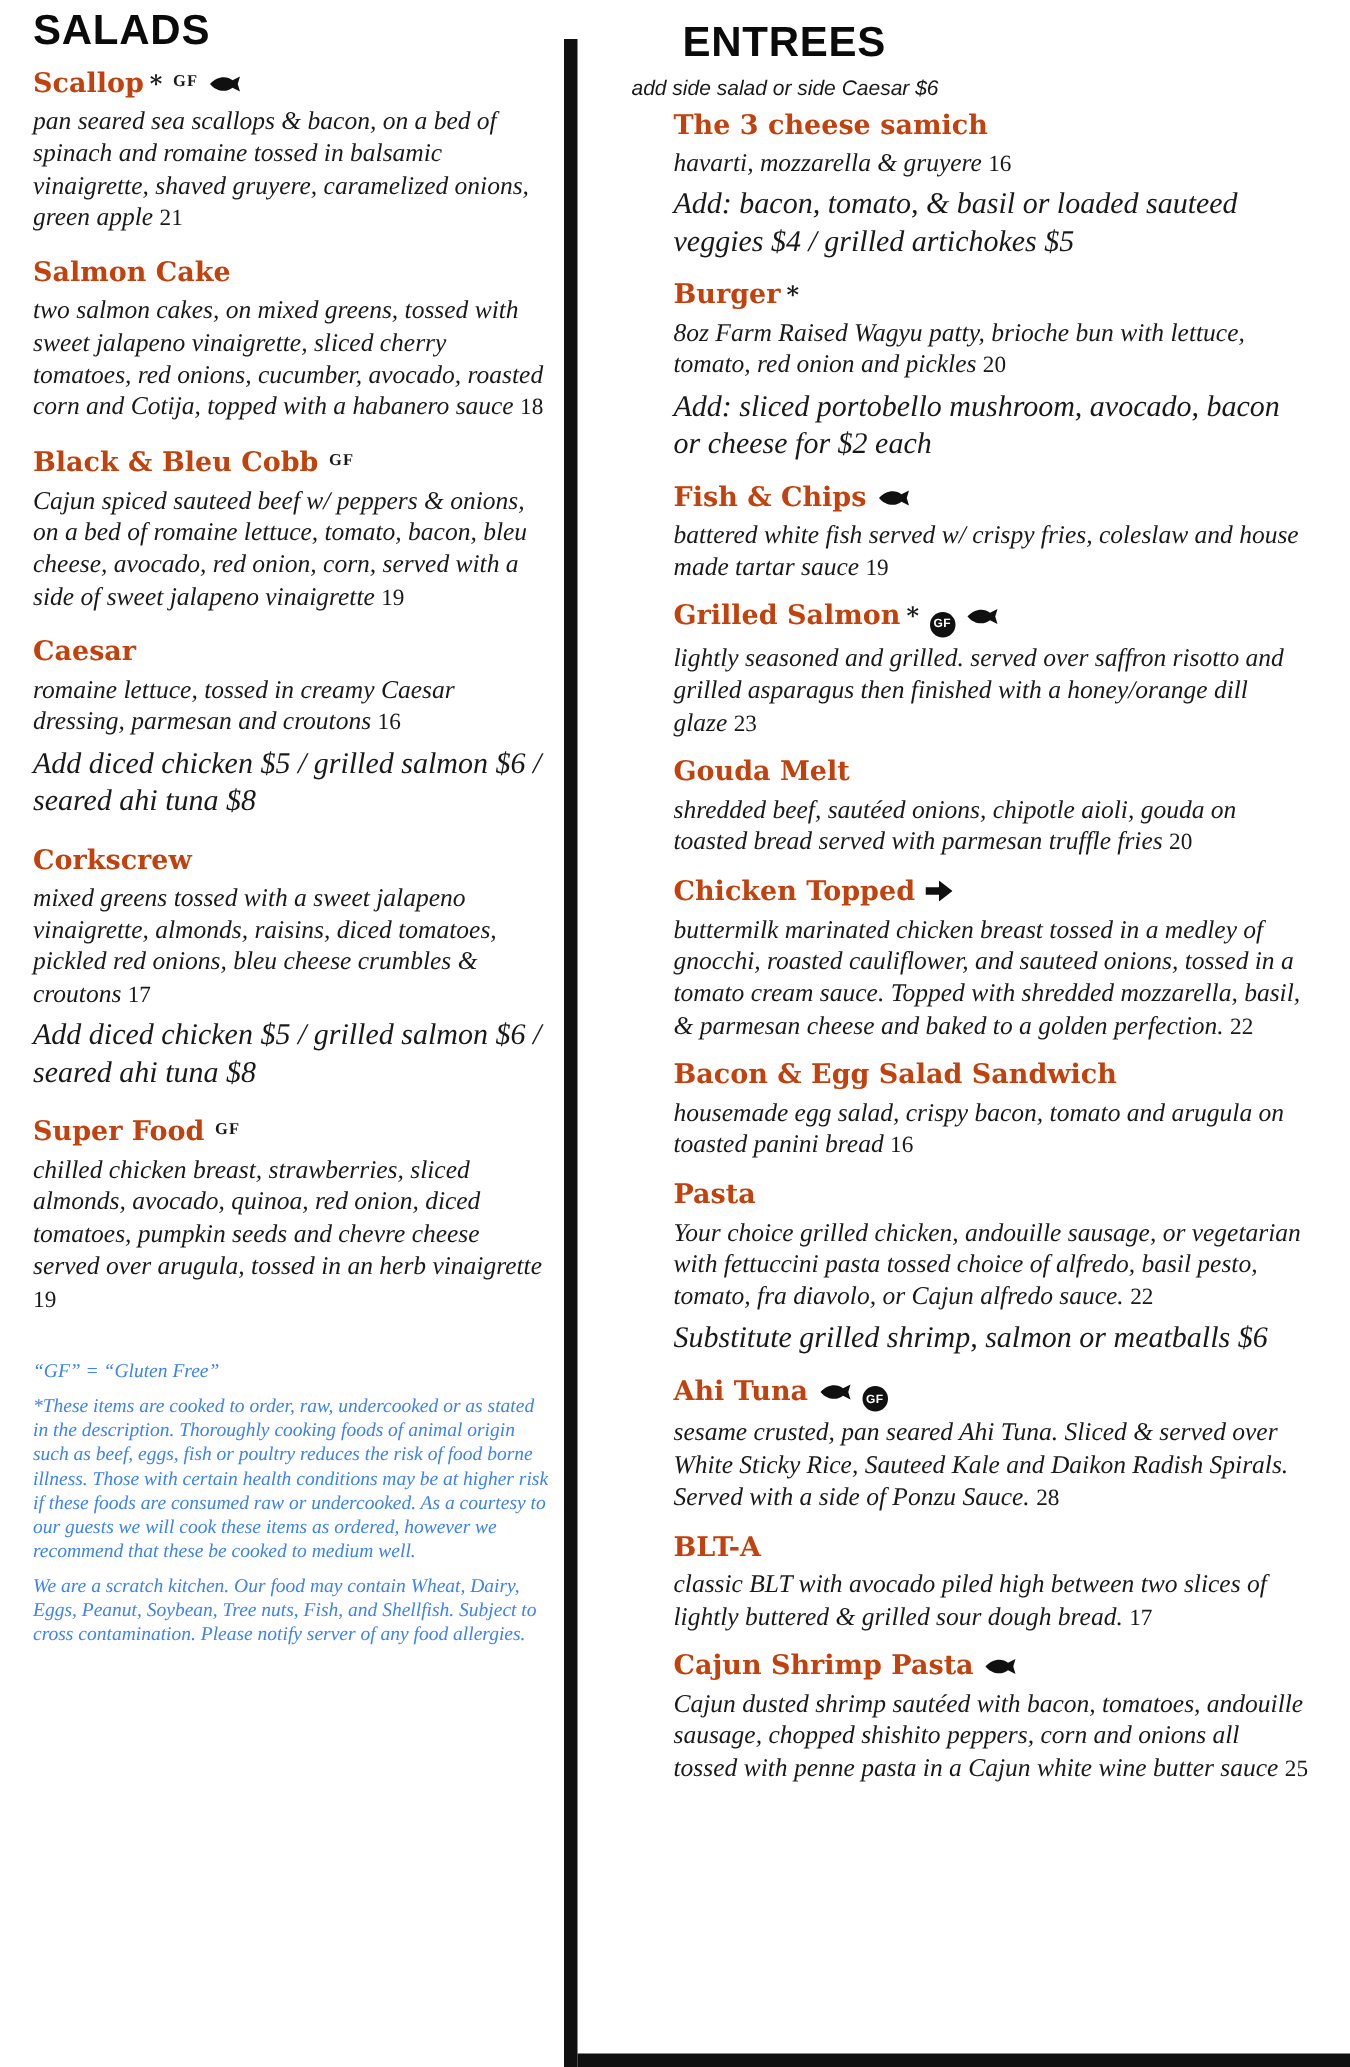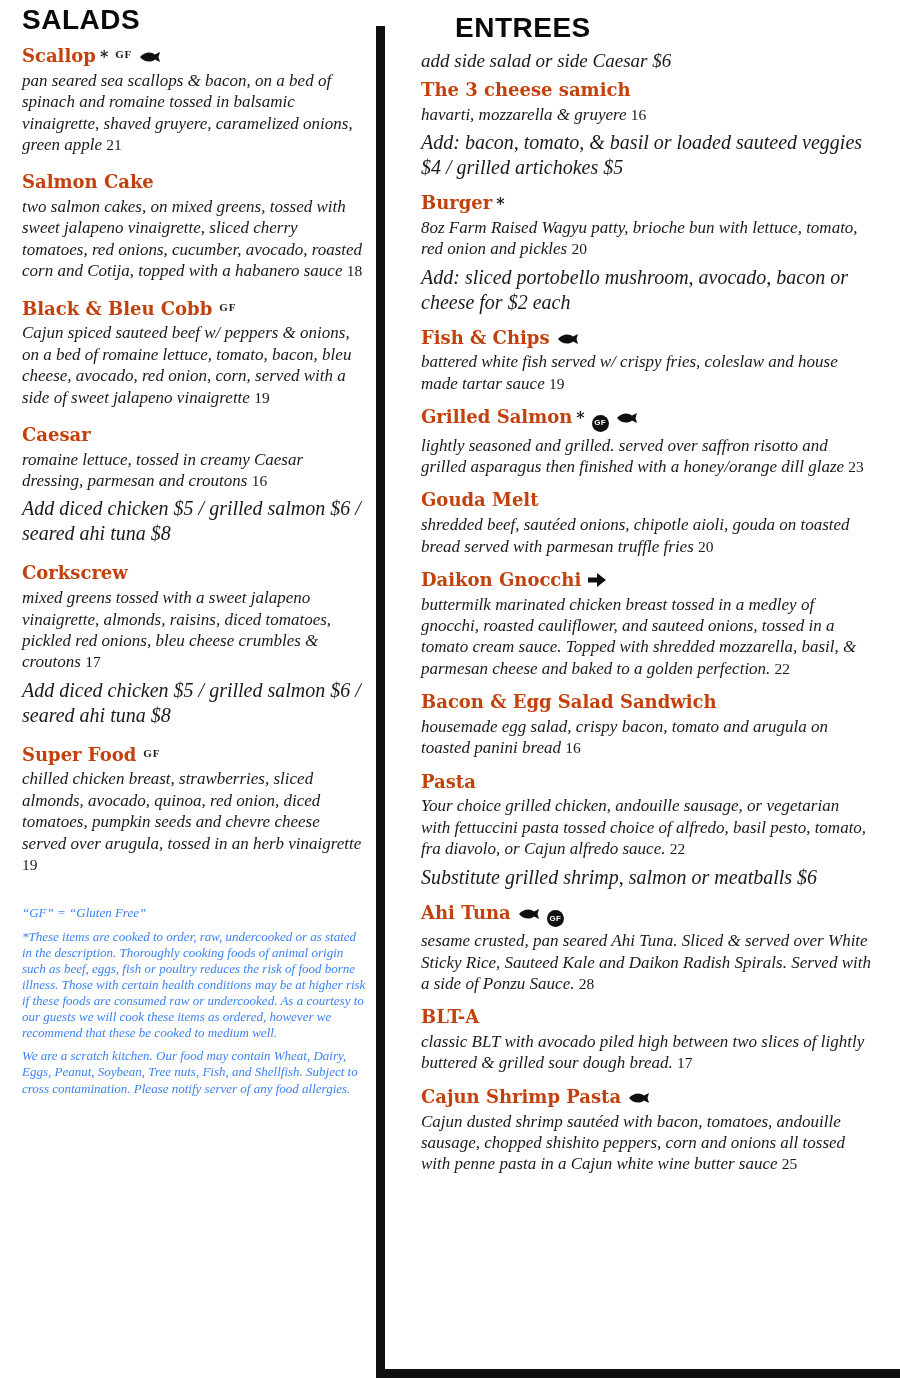--- a/index.html
+++ b/index.html
@@ -9,26 +9,26 @@
   
   .col-left { width:376px; box-sizing:border-box; padding:4px 10px 0 22px; flex:none; }
   .divider  { width:9px; background:#101010; flex:none; margin-top:26px; }
   .col-right{ flex:1; box-sizing:border-box; padding:12px 28px 0 36px; position:relative;border-radius:26px; }
 
   
   .section-title { font-family:"Liberation Sans", sans-serif; font-weight:800;
                    font-size:28px; letter-spacing:.5px; color:#0b0b0b; margin:0 0 10px 0; }
   .col-right .section-title { margin:0 0 6px 34px; }
 
-  .subtitle { font-family:Liberation Serif, serif; font-style:italic;
-              font-size:19px; margin:0 0 8px 0; }
+  .subtitle { font-family:Liberation Sans, sans-serif; font-style:italic;
+              font-size:14px; margin:0 0 8px 0; }
 
   
   .item { margin-bottom:17px; }
-  .col-right .item { margin-bottom:13px; }
+  .col-right .item { margin-bottom:13px;margin-left:28px; }
   .item-head { margin:0 0 3px 0; line-height:1.15; }
   .item-name { font-family:"DejaVu Serif", serif; font-weight:700; font-size:18px; color:#c2410c; }
   .star { font-family:"DejaVu Serif", serif; font-weight:700; font-size:16px; margin-left:4px; }
   .gf-sup { font-family:"Liberation Serif", serif; font-weight:700; font-size:11px;
             letter-spacing:.8px; vertical-align:4px; margin-left:7px; }
   .desc { font-family:"Liberation Serif", serif; font-style:italic; font-size:17px;
           line-height:1.26; margin:0; }
   .price { font-style:normal; font-size:15.5px; font-family:"Liberation Serif", serif; }
   .addendum { font-family:"Liberation Serif", serif; font-style:italic; font-size:20px;
               line-height:1.25; margin:5px 0 0 0; }
@@ -155,21 +155,21 @@
     <div class="item">
       <div class="item-head">
         <span class="item-name">Gouda Melt</span>
       </div>
       <p class="desc"><span>shredded beef, sautéed onions, chipotle aioli, gouda on toasted bread served with parmesan truffle fries</span> <span class="price">20</span></p>
     </div>
 
 
     <div class="item">
       <div class="item-head">
-        <span class="item-name">Daikon Gnocchi</span><span class="icon"><svg width="18" height="14" viewBox="0 0 18 14" fill="currentColor">
+        <span class="item-name">Chicken Topped</span><span class="icon"><svg width="18" height="14" viewBox="0 0 18 14" fill="currentColor">
               <path d="M0 4.5 L9 4.5 L9 0 L18 7 L9 14 L9 9.5 L0 9.5 Z"></path>
             </svg></span>
       </div>
       <p class="desc"><span>buttermilk marinated chicken breast tossed in a medley of gnocchi, roasted cauliflower, and sauteed onions, tossed in a tomato cream sauce. Topped with shredded mozzarella, basil, &amp; parmesan cheese and baked to a golden perfection.</span> <span class="price">22</span></p>
     </div>
 
     <div class="item">
       <div class="item-head">
         <span class="item-name">Bacon &amp; Egg Salad Sandwich</span>
       </div>

